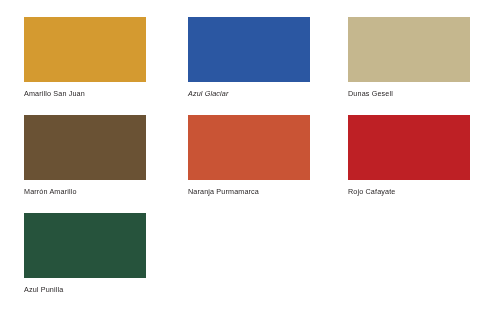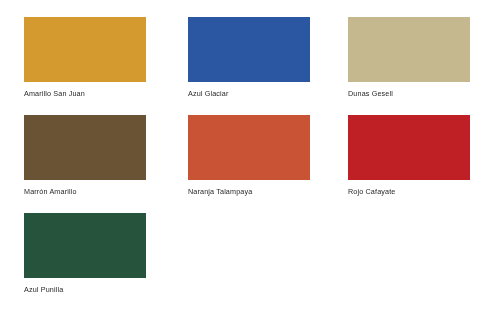--- a/index.html
+++ b/index.html
@@ -53,33 +53,33 @@
 <body style="background-color: rgb(255, 255, 255);">
 
 <div id="palette-board">
   <div class="swatch-grid">
       <div class="swatch-cell">
         <div class="swatch-chip" style="background-color: rgb(212, 154, 48);"></div>
         <div class="swatch-label" style="color: rgb(35, 31, 32);">Amarillo San Juan</div>
       </div>
       <div class="swatch-cell">
         <div class="swatch-chip" style="background-color: rgb(43, 87, 162);"></div>
-        <div class="swatch-label" style="color: rgb(35, 31, 32);">Azul Glaciar</div>
+        <div class="swatch-label" style="color: rgb(35, 31, 32); font-style: italic;">Azul Glaciar</div>
       </div>
       <div class="swatch-cell">
         <div class="swatch-chip" style="background-color: rgb(197, 183, 142);"></div>
         <div class="swatch-label" style="color: rgb(35, 31, 32);">Dunas Gesell</div>
       </div>
       <div class="swatch-cell">
         <div class="swatch-chip" style="background-color: rgb(106, 82, 52);"></div>
         <div class="swatch-label" style="color: rgb(35, 31, 32);">Marrón Amarillo</div>
       </div>
       <div class="swatch-cell">
         <div class="swatch-chip" style="background-color: rgb(201, 84, 53);"></div>
-        <div class="swatch-label" style="color: rgb(35, 31, 32);">Naranja Talampaya</div>
+        <div class="swatch-label" style="color: rgb(35, 31, 32);">Naranja Purmamarca</div>
       </div>
       <div class="swatch-cell">
         <div class="swatch-chip" style="background-color: rgb(190, 32, 37);"></div>
         <div class="swatch-label" style="color: rgb(35, 31, 32);">Rojo Cafayate</div>
       </div>
       <div class="swatch-cell">
         <div class="swatch-chip" style="background-color: rgb(38, 83, 60);"></div>
         <div class="swatch-label" style="color: rgb(35, 31, 32);">Azul Punilla</div>
       </div>
     </div>

